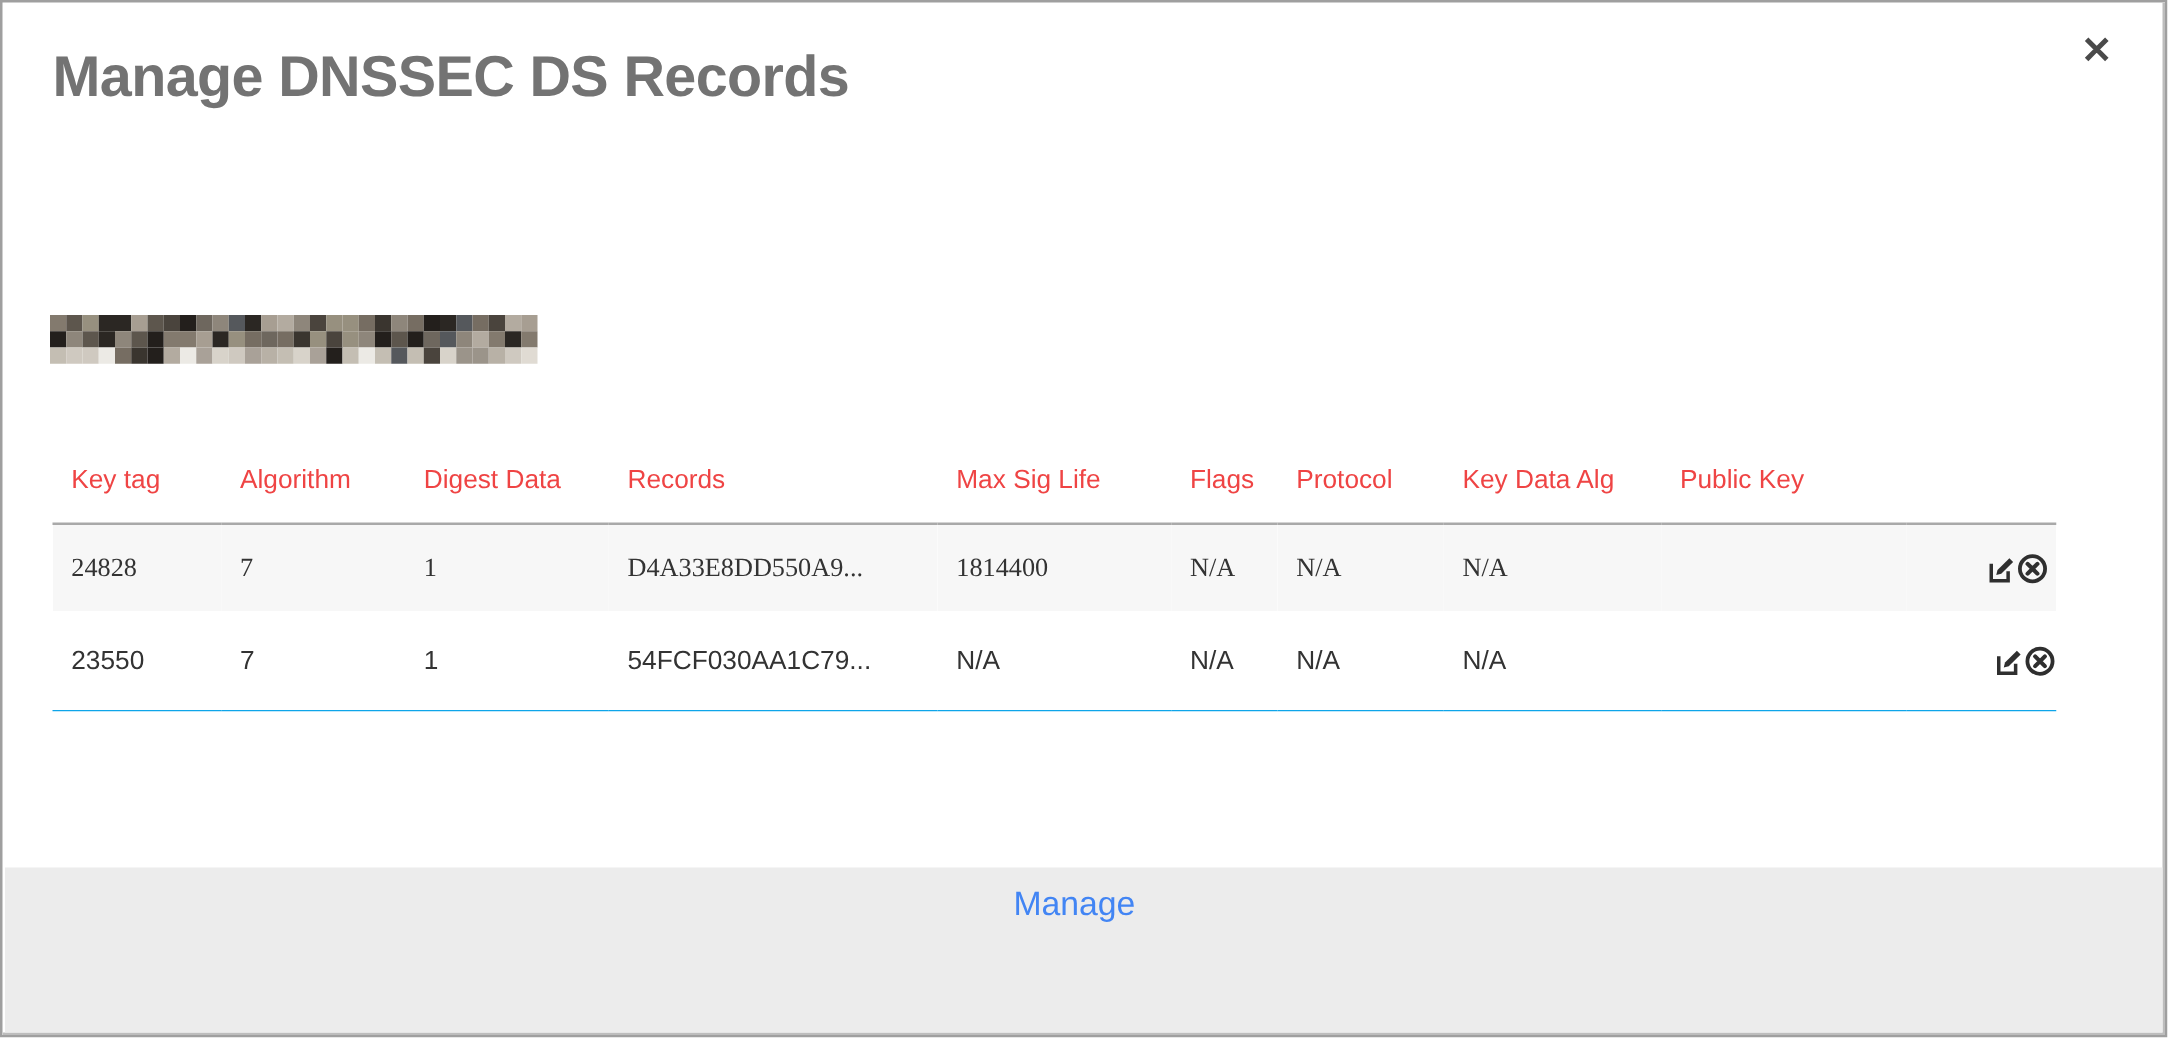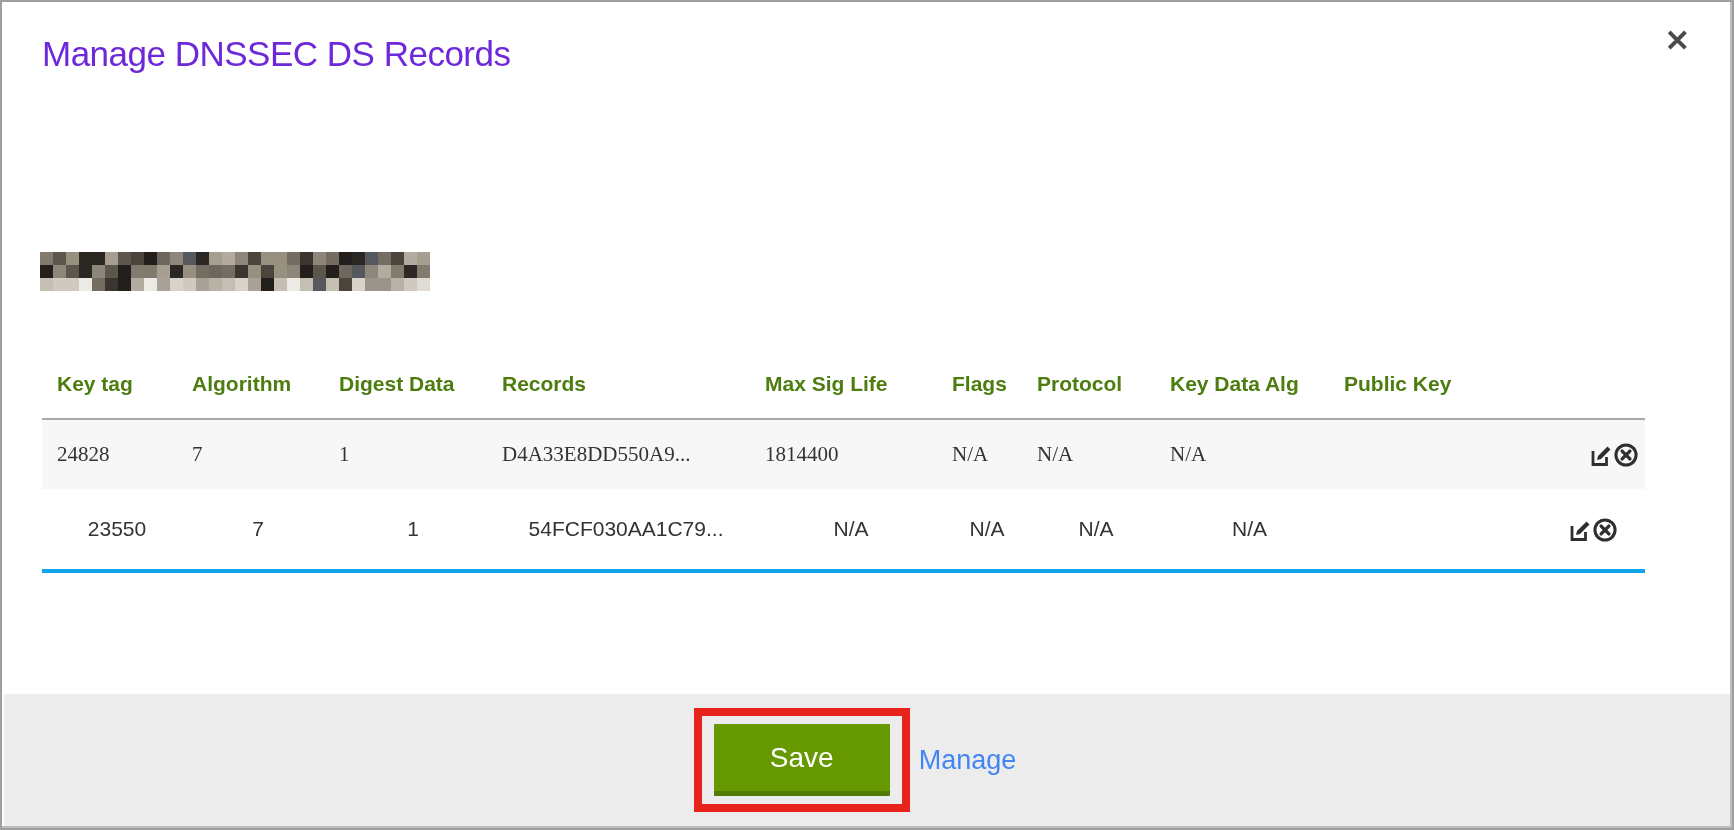--- a/index.html
+++ b/index.html
@@ -2,40 +2,40 @@
 <html><head>
 <meta charset="utf-8">
 <style>
   * { margin:0; padding:0; box-sizing:border-box; }
   html,body { width:1734px; height:830px; overflow:hidden; background:#fff;
     font-family:"Liberation Sans","DejaVu Sans",sans-serif; color:#333; }
 
   .modal { position:relative; width:1734px; height:830px; background:#fff;
     border:2px solid #9f9f9f; box-shadow: inset -2px 0 0 #bdbdbd, inset 0 -2px 0 #bdbdbd; }
 
-  .dialog-title { position:absolute; left:40px; top:32px; font-size:35px;
-    font-weight:400; color:#6d28d9; letter-spacing:-0.5px; }
+  .dialog-title { position:absolute; left:40px; top:32px; font-size:46px;
+    font-weight:700; color:#737373; letter-spacing:-0.5px; }
 
   .close-btn { position:absolute; top:24px; right:42px; border:none; background:none;
     font-size:30px; font-weight:bold; color:#4a4a4a; cursor:pointer; line-height:1; }
 
   .mosaic { position:absolute; left:38px; top:250px; display:grid;
     grid-template-columns:repeat(30,13px); grid-auto-rows:13px; }
   .mosaic div { width:13px; height:13px; }
 
   .instruction { position:absolute; left:40px; top:290px; font-size:24px; color:#333; }
 
   table.ds-table { position:absolute; left:40px; top:340px; width:1603px;
     border-collapse:collapse; table-layout:fixed; }
-  .ds-table th { text-align:left; font-weight:bold; font-size:21px; color:#4d7c0f;
+  .ds-table th { text-align:left; font-weight:normal; font-size:21px; color:#ef4444;
     padding:30px 0 22px 15px; border-bottom:2px solid #a9a9a9; white-space:nowrap; }
   .ds-table td { font-size:21px; color:#333; padding:21px 0 21px 15px;
     white-space:nowrap; overflow:hidden; }
   .ds-table tr.row-0 { background:#f7f7f7;font-family:Liberation Serif, serif; }
-  .ds-table tr.row-1 td { padding:27px 0 26px 15px; border-bottom:4px solid #0ea5e9;text-align:center; }
+  .ds-table tr.row-1 td { padding:27px 0 26px 15px; border-bottom:1px solid #0ea5e9; }
   .ds-table td.actions { text-align:right; padding-right:6px; }
   .icon-btn { display:inline-block; vertical-align:middle; background:none; border:none;
     cursor:pointer; padding:0; line-height:0; }
 
   .add-btn { position:absolute; left:40px; top:573px; width:237px; height:52px;
     background:#fff; border:3px solid #6a9b06; border-radius:2px; color:#5d9104;
     font-size:22px; cursor:pointer; font-family:inherit; }
 
   .footer { position:absolute; left:2px; right:2px; top:692px; bottom:2px;
     background:#ececec; display:flex; justify-content:center; align-items:flex-start;
@@ -227,20 +227,17 @@
             </svg>
           </span>
         </td>
       </tr>
     </tbody>
   </table>
 
 
   <div class="footer">
     <div class="footer-group">
-      <div class="annotation-box">
-        <button class="save-btn">Save</button>
-      </div>
       <a class="cancel-link">Manage</a>
     </div>
   </div>
 
 </div>
 
 </body></html>

